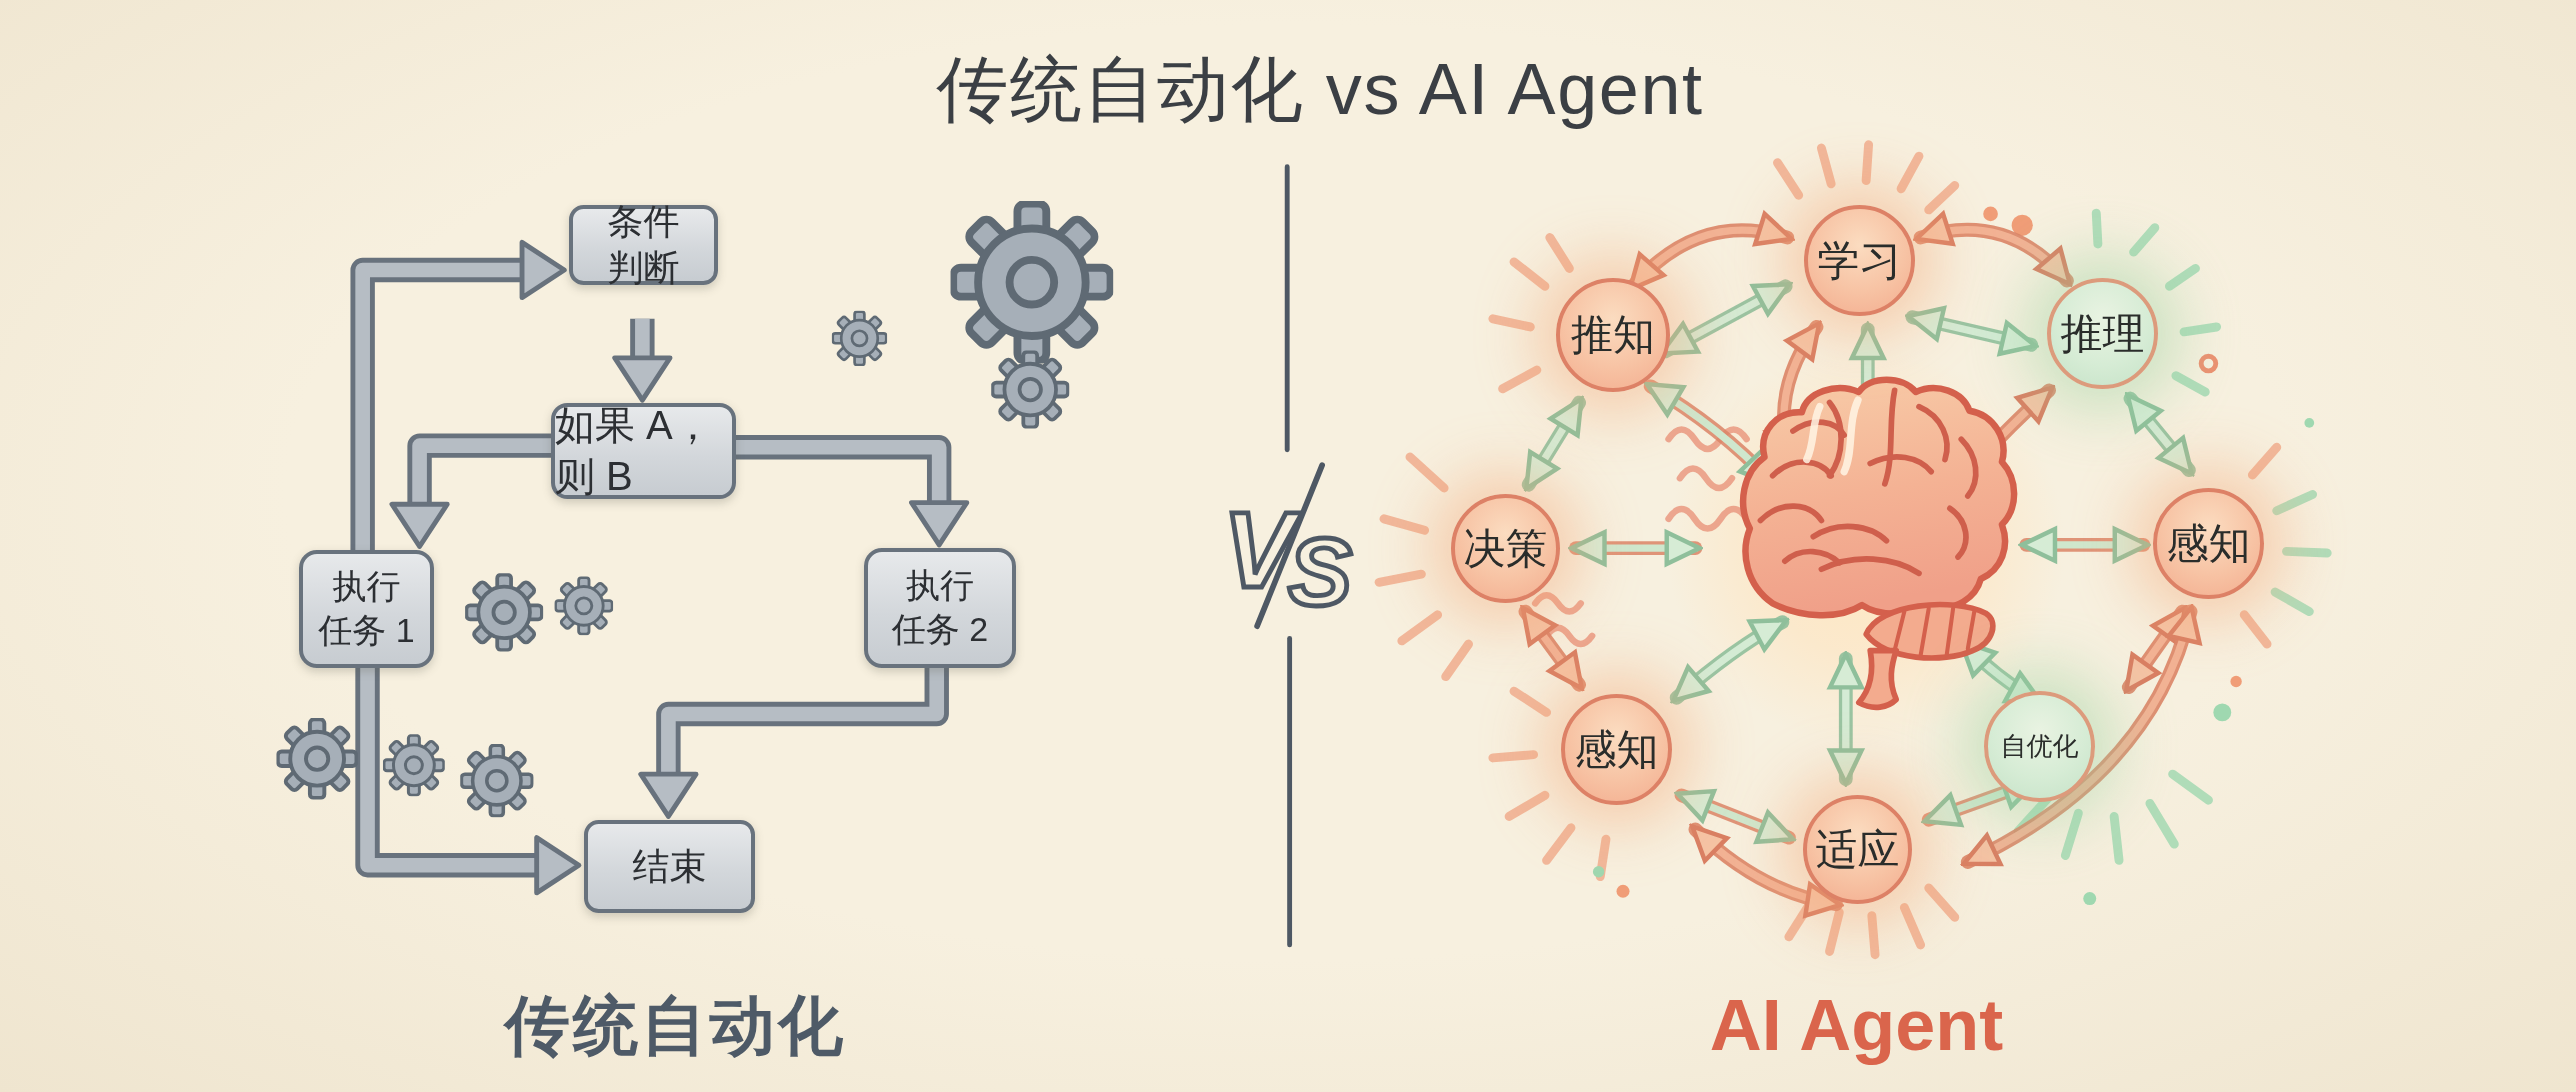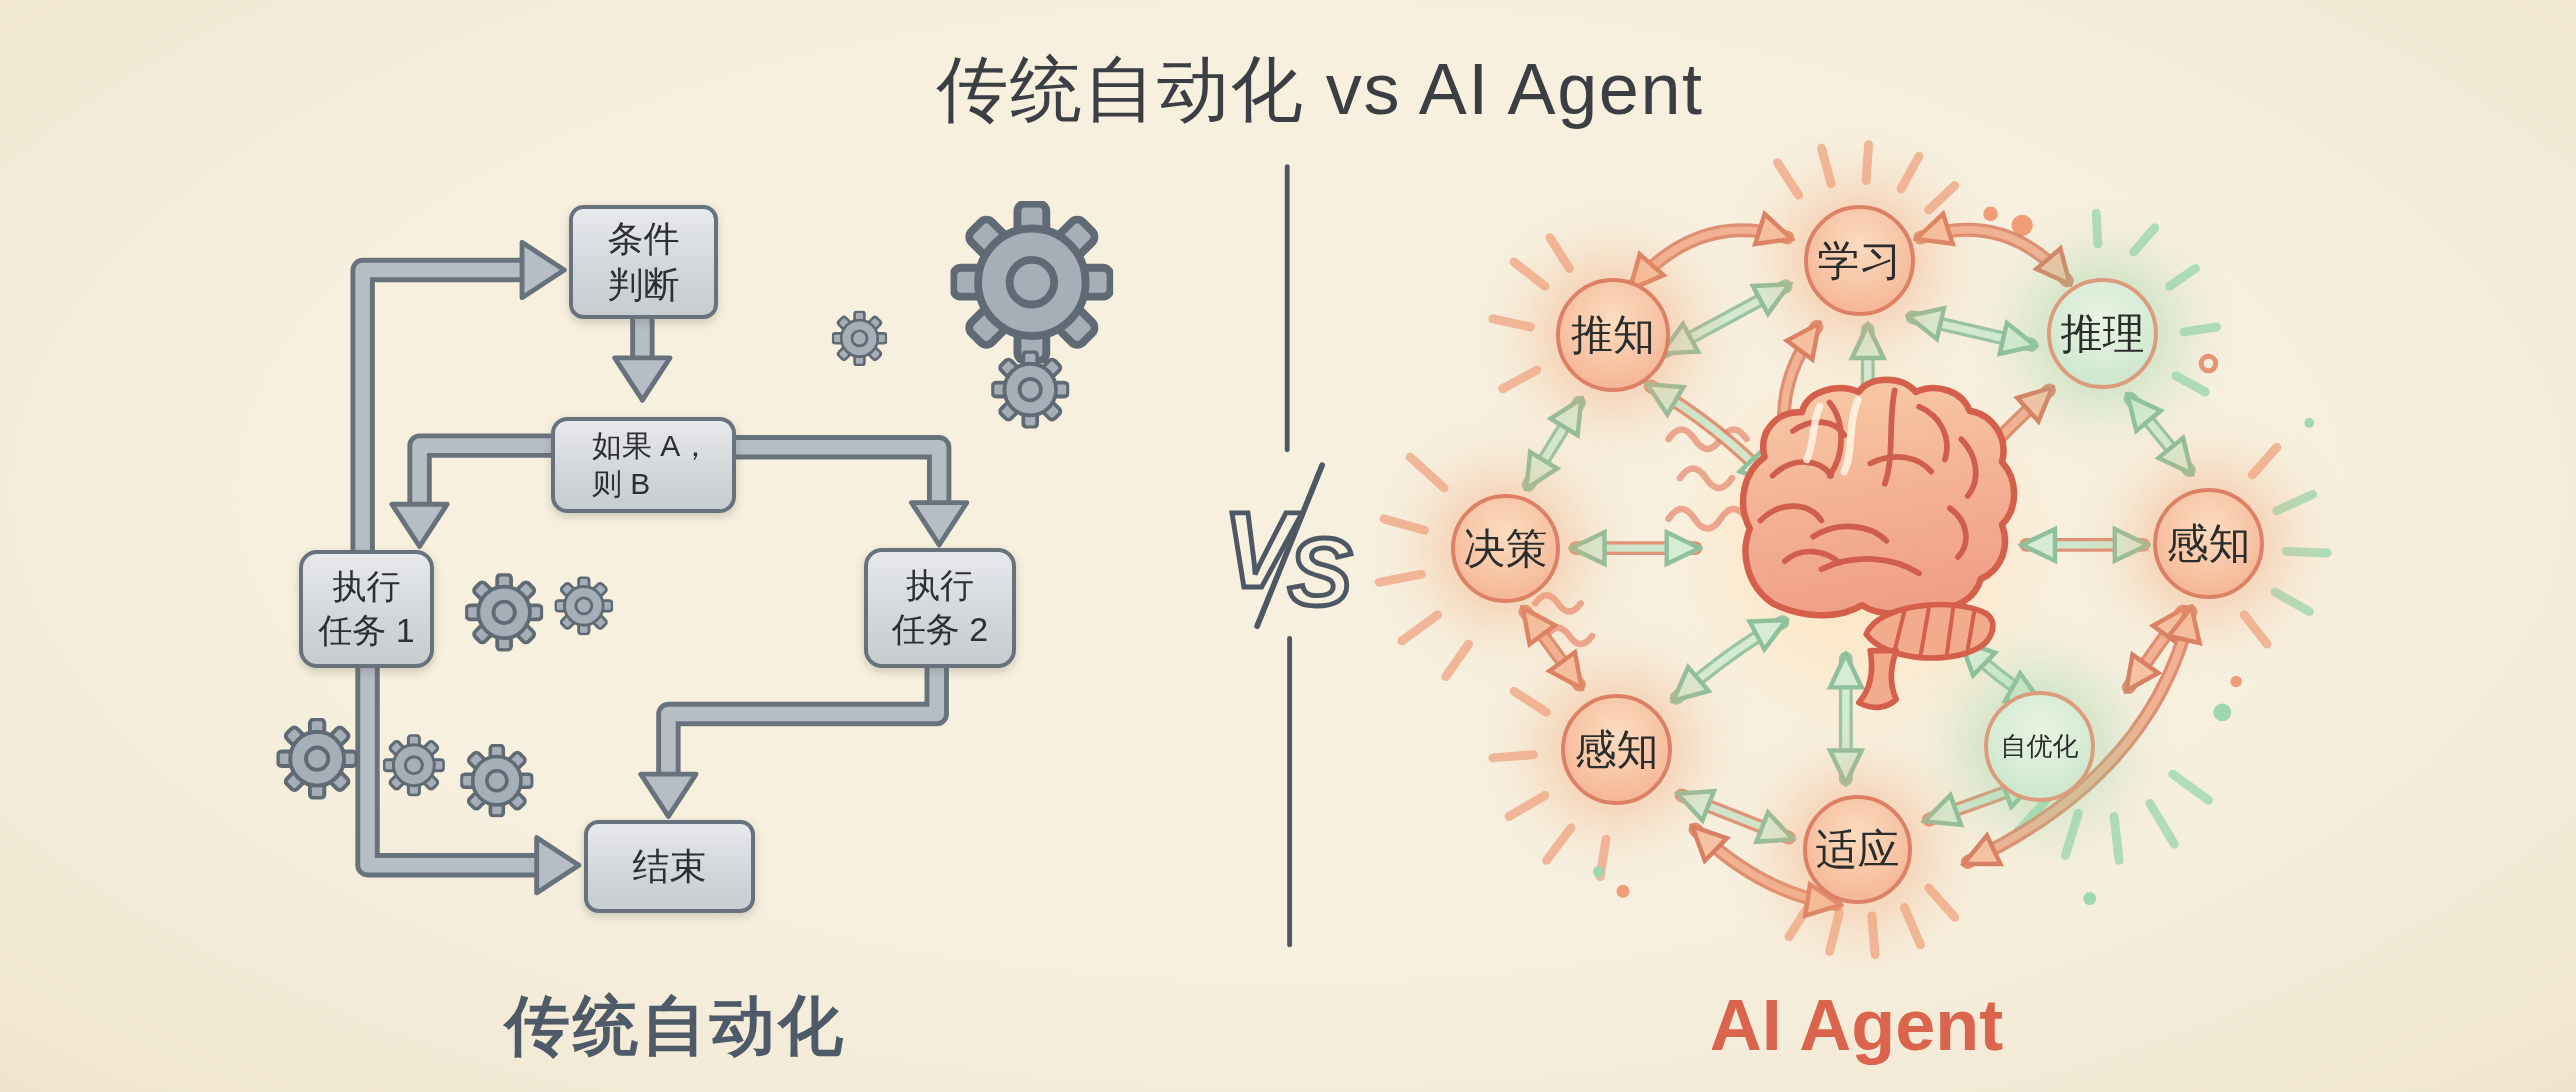--- a/index.html
+++ b/index.html
@@ -14,22 +14,22 @@
   .caption-left{position:absolute;left:350px;top:982px;width:651px;text-align:center;
          font-size:65px;font-weight:700;color:#4e5a67;letter-spacing:3.3px;}
   .caption-right{position:absolute;left:1572px;top:984px;width:569px;text-align:center;
          font-size:72px;font-weight:600;color:#da654c;}
 
   
   .fbox{position:absolute;box-sizing:border-box;border:4.9px solid #68727d;border-radius:14.6px;
         background:linear-gradient(180deg,#e7e9eb 0%,#d3d7db 55%,#c7ccd1 100%);
         color:#2c2f33;display:flex;flex-direction:column;align-items:center;justify-content:center;
         font-weight:500;line-height:1.28;box-shadow:0 3.3px 8.1px rgba(90,90,80,.25);}
-  .b-condition{left:569px;top:205px;width:149px;height:114px;font-size:36px;}
-  .b-if{left:551px;top:417px;width:185px;height:96px;font-size:30px;border-radius:16.3px;padding-left:37px;}
+  .b-condition{left:569px;top:205px;width:149px;height:80px;font-size:36px;}
+  .b-if{left:551px;top:403px;width:185px;height:96px;font-size:40px;border-radius:16.3px;}
   .b-task1{left:299px;top:550px;width:135px;height:118px;font-size:34px;border-radius:18px;}
   .b-task2{left:864px;top:548px;width:152px;height:120px;font-size:34px;border-radius:18px;}
   .b-end{left:584px;top:820px;width:171px;height:93px;font-size:37px;}
 
   
   .node{position:absolute;box-sizing:border-box;border-radius:50%;
         border:4.1px solid #dd8166;display:flex;align-items:center;justify-content:center;
         font-size:42px;font-weight:500;color:#2a2d2b;}
   .node.peach{background:radial-gradient(circle at 50% 35%, #fbdcc0 0%, #f7c3a4 55%, #f3ac8e 100%);
         box-shadow:0 0 57px 23px rgba(245,166,118,.45);font-family:Liberation Serif, serif;}

